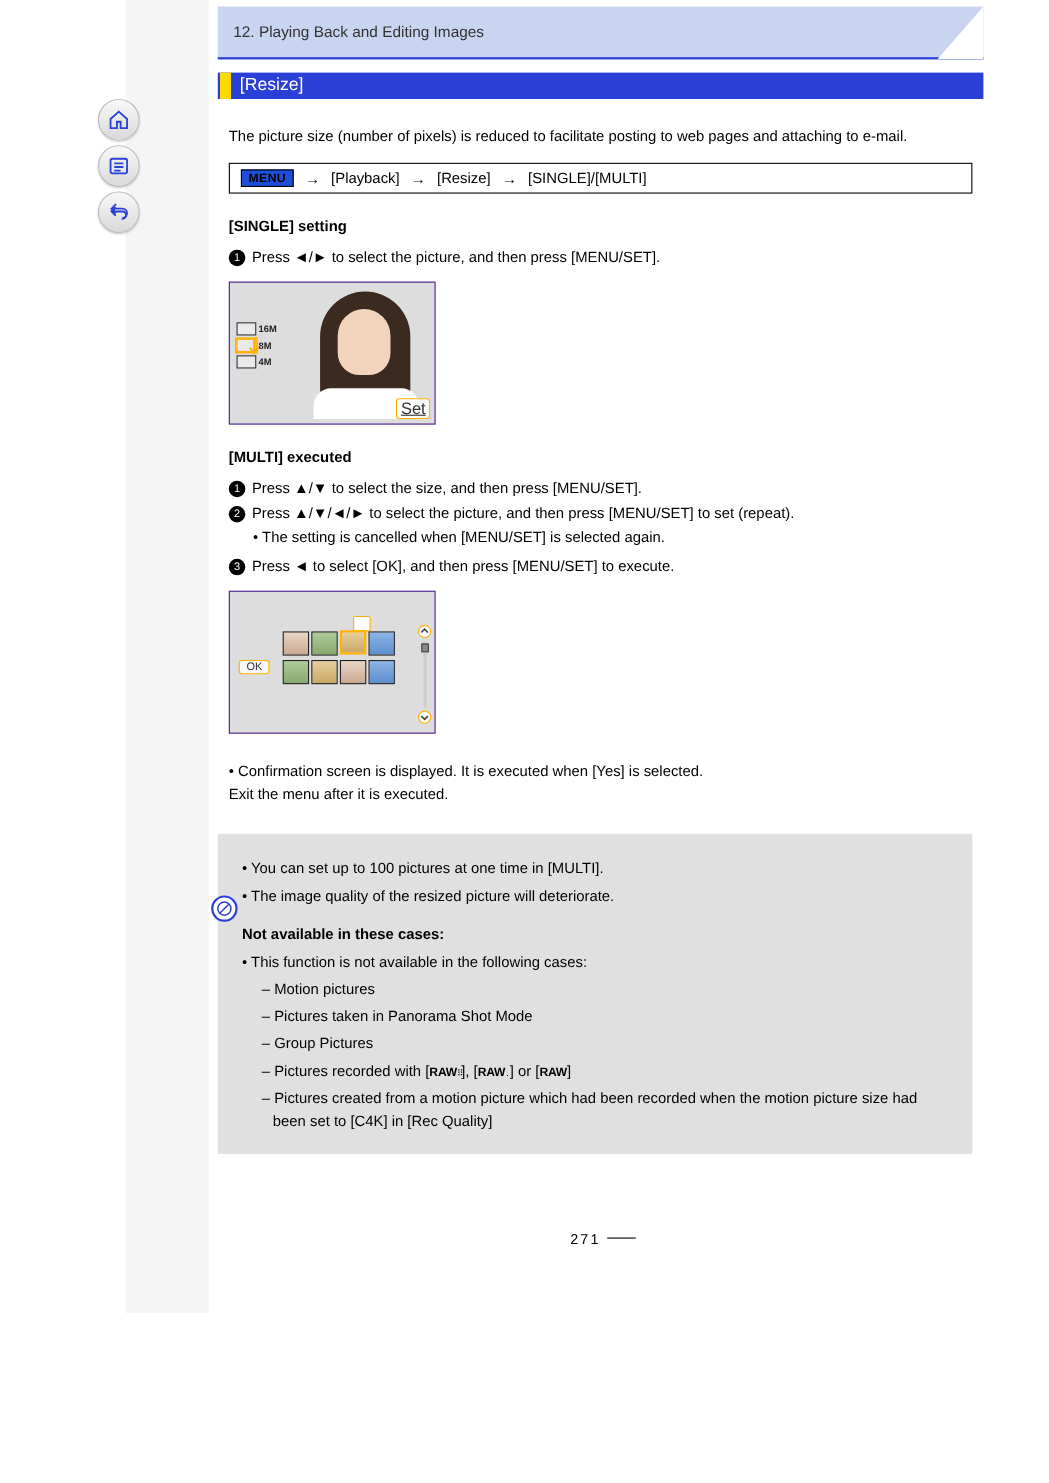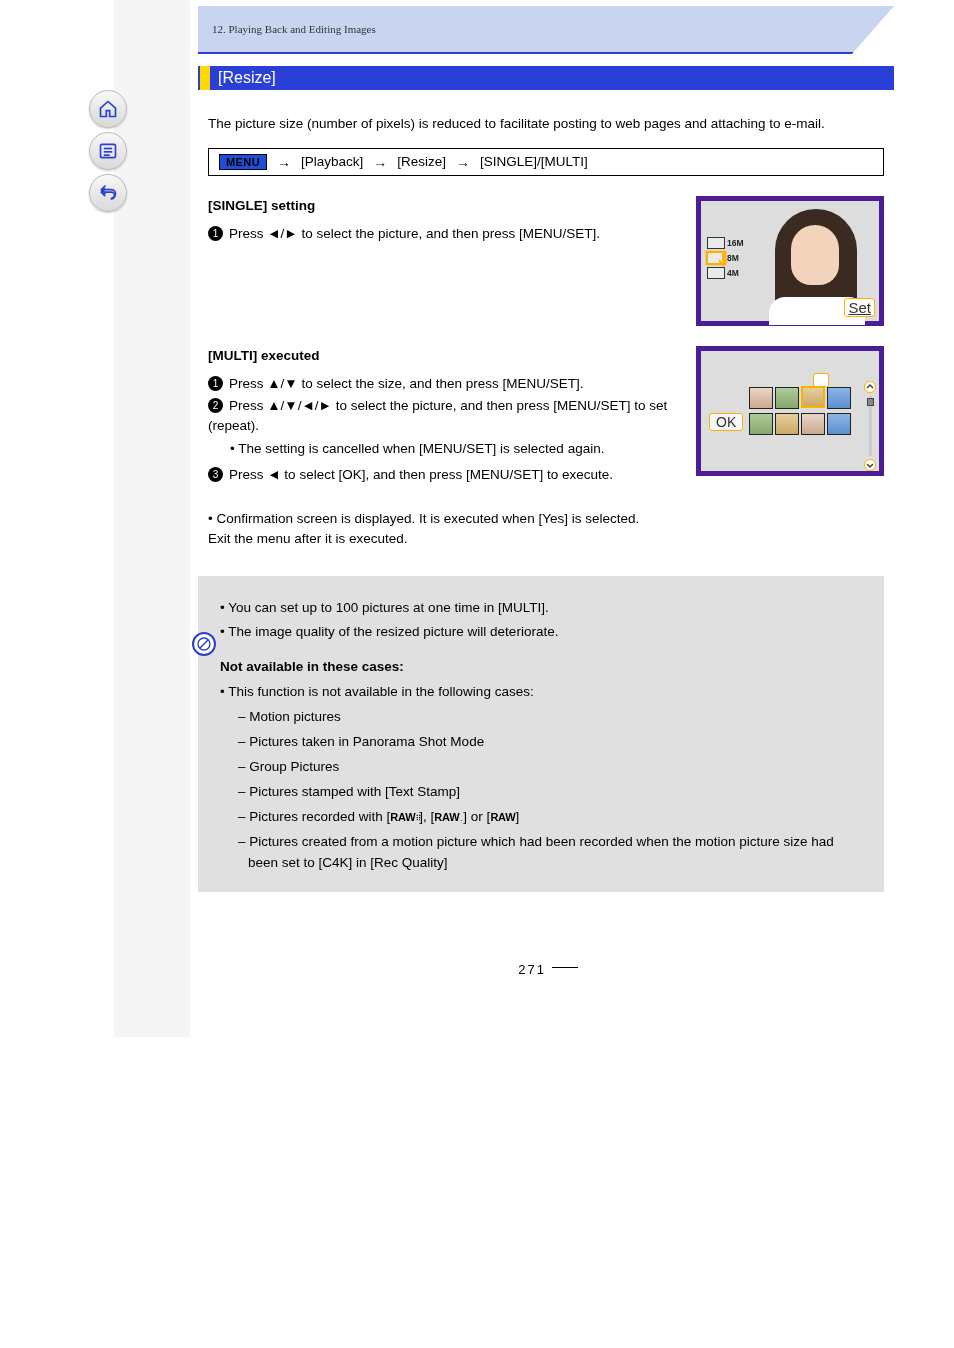--- a/index.html
+++ b/index.html
@@ -17,43 +17,43 @@
   .main { flex: 1; background: #fff; padding: 0 60px 0 8px; position: relative; }
   .header {
     background: #c8d4f0; height: 48px; margin-top: 6px; position: relative;
     display: flex; align-items: center; padding-left: 14px;
     border-bottom: 2px solid #2a3fd6;
   }
   .header-chevron {
     position: absolute; right: 0; top: 0; width: 42px; height: 48px;
     background: #fff; clip-path: polygon(100% 0, 100% 100%, 0 100%);
   }
-  .header-text { font-size: 11px; font-family: Liberation Serif, serif; }
+  .header-text { font-size: 14px; }
   .header-page { color: #333; }
   .header-title { color: #333; }
   .section-title-bar {
     background: #2a3fd6; color: #fff; height: 24px; margin-top: 12px;
     display: flex; align-items: center; padding: 0 2px;
   }
   .section-title-bar .tick { width: 10px; height: 24px; background: #ffd800; margin-right: 8px; }
   .intro { font-size: 13.5px; margin: 24px 10px 0 10px; line-height: 1.45; }
   .menu-path {
     border: 1px solid #000; padding: 5px 10px; margin: 14px 10px 0 10px;
     font-size: 13.5px; display: flex; align-items: center; gap: 10px;
   }
   .menu-box {
     border: 1px solid #000; padding: 1px 6px; font-size: 11px;
     font-family: Arial, sans-serif; letter-spacing: 0.4px; font-weight: bold;
     background: #1d4ed8;
   }
   .arrow-r { font-size: 14px; }
-  .setting-block { display: flex; gap: 12px; margin: 20px 10px 0 10px; }
+  .setting-block { display: flex; gap: 12px; margin: 20px 10px 0 10px; flex-direction: column; }
   .setting-block .text { flex: 1; font-size: 13.5px; line-height: 1.5; }
   .setting-block .fig {
-    width: 188px; height: 130px; flex-shrink: 0; border: 5px solid #4c1d95; position: relative;
+    width: 188px; height: 130px; flex-shrink: 0; border: 1px solid #4c1d95; position: relative;
     background: #ddd;
   }
   .step-num {
     display: inline-block; width: 15px; height: 15px; border-radius: 50%;
     background: #000; color: #fff; font-size: 10px; text-align: center;
     line-height: 15px; margin-right: 6px; vertical-align: 1px;
   }
   .step-line { margin-top: 2px; }
   .setting-heading { font-weight: bold; margin-bottom: 8px; }
   .bullets { margin: 24px 10px 0 10px; font-size: 13.5px; line-height: 1.5; }
@@ -109,21 +109,21 @@
     background: #fff; border: 1.3px solid #ffb000; border-radius: 2px;
   }
   .thumb.t1 { background: linear-gradient(#e9d6c6, #cba88f); }
   .thumb.t2 { background: linear-gradient(#aecb9a, #87a86d); }
   .thumb.t3 { background: linear-gradient(#e6cf9e, #cba867); }
   .thumb.t4 { background: linear-gradient(#8db5e6, #5c8fd0); }
   .thumb2-row {
     position: absolute; left: 48px; top: 62px; display: flex; gap: 2px;
   }
   .ok-btn {
-    position: absolute; left: 8px; top: 62px; font-size: 14px;
+    position: absolute; left: 8px; top: 62px; font-size: 10px;
     border: 1.3px solid #ffb000; border-radius: 3px; padding: 0 6px;
     background: #f8f8f8; color: #333;
   }
   .scroll-ind {
     position: absolute; right: 4px; top: 30px; width: 10px; height: 90px;
     display: flex; flex-direction: column; align-items: center; justify-content: space-between;
   }
   .scroll-ind .ar {
     width: 12px; height: 12px; border: 1.3px solid #ffb000; border-radius: 50%;
     display: flex; align-items: center; justify-content: center; background: #fff;
@@ -275,21 +275,20 @@
             </svg>
         </div>
         <div class="b">• You can set up to 100 pictures at one time in [MULTI].</div>
         <div class="b">• The image quality of the resized picture will deteriorate.</div>
         <div style="margin-top:14px; font-weight:bold;">Not available in these cases:</div>
         <div class="b" style="margin-top:4px;">• This function is not available in the following cases:</div>
         <div style="padding-left:18px;">
           <div class="b">– <span>Motion pictures</span></div>
           <div class="b">– <span>Pictures taken in Panorama Shot Mode</span></div>
           <div class="b">– <span>Group Pictures</span></div>
-          <div class="b">– <span>Pictures stamped with [Text Stamp]</span></div>
           <div class="b">– Pictures recorded with [<span class="raw-glyph">RAW</span><span style="font-size:8px; letter-spacing:-2px;">⠿</span>], [<span class="raw-glyph">RAW</span><span style="font-size:8px;">․</span>] or [<span class="raw-glyph">RAW</span>]</div>
           <div class="b">– <span>Pictures created from a motion picture which had been recorded when the motion picture size had been set to [C4K] in [Rec Quality]</span></div>
         </div>
       </div>
 
       <div class="page-num">
         <span>271</span>
         <div class="bar" style="margin-top:-5px;"></div>
       </div>
     </div>

